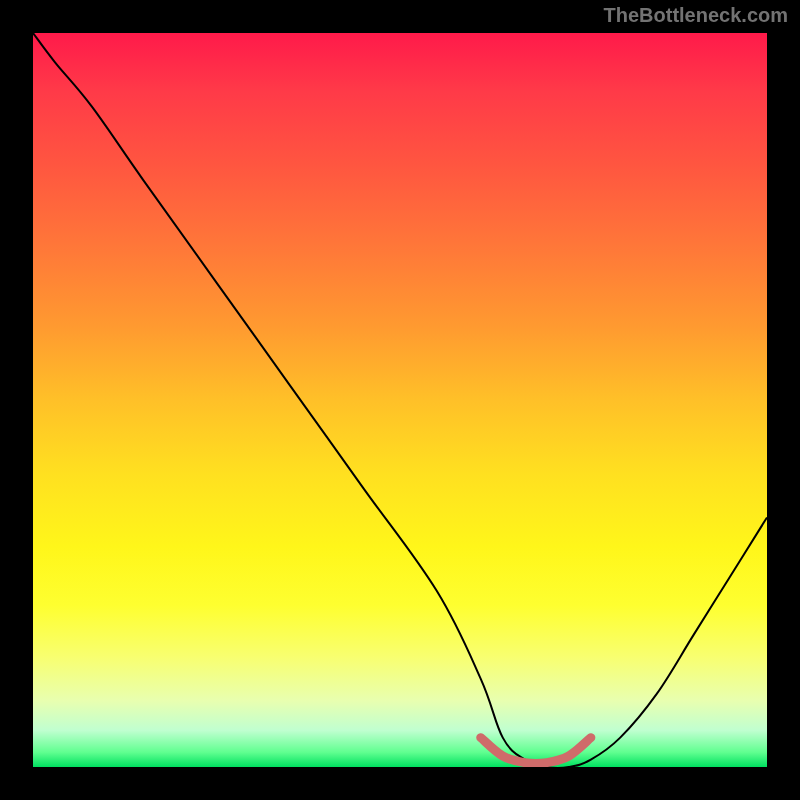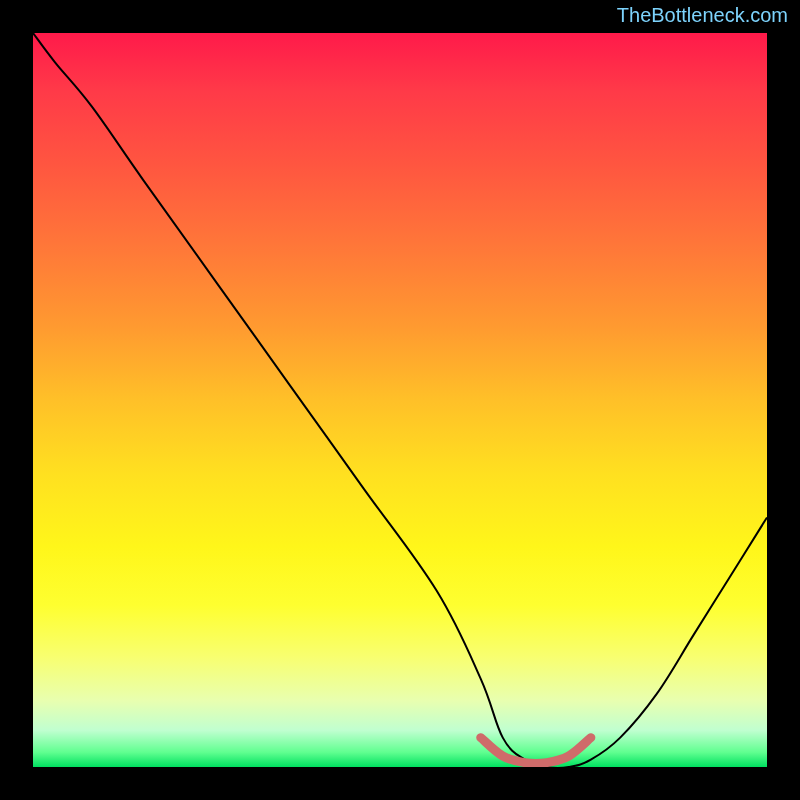--- a/index.html
+++ b/index.html
@@ -1,17 +1,17 @@
 <!DOCTYPE html>
 <html><head>
 <meta charset="utf-8">
 <style>
   * { margin: 0; padding: 0; box-sizing: border-box; }
   body { width: 800px; height: 800px; background: #000; overflow: hidden; position: relative; font-family: Arial, sans-serif; }
-  .watermark { position: absolute; top: 4px; right: 12px; color: #7dd3fc; font-size: 20px; font-weight: 400; z-index: 10; }
+  .watermark { position: absolute; top: 4px; right: 12px; color: #737373; font-size: 20px; font-weight: 700; z-index: 10; }
   .plot { position: absolute; left: 33px; top: 33px; width: 734px; height: 734px; }
   .gradient { position: absolute; inset: 0; background: linear-gradient(to bottom,
       #ff1a4a 0%,
       #ff3a48 8%,
       #ff5640 18%,
       #ff7a38 30%,
       #ff9a30 40%,
       #ffc028 50%,
       #ffe020 60%,
       #fff61a 70%,

